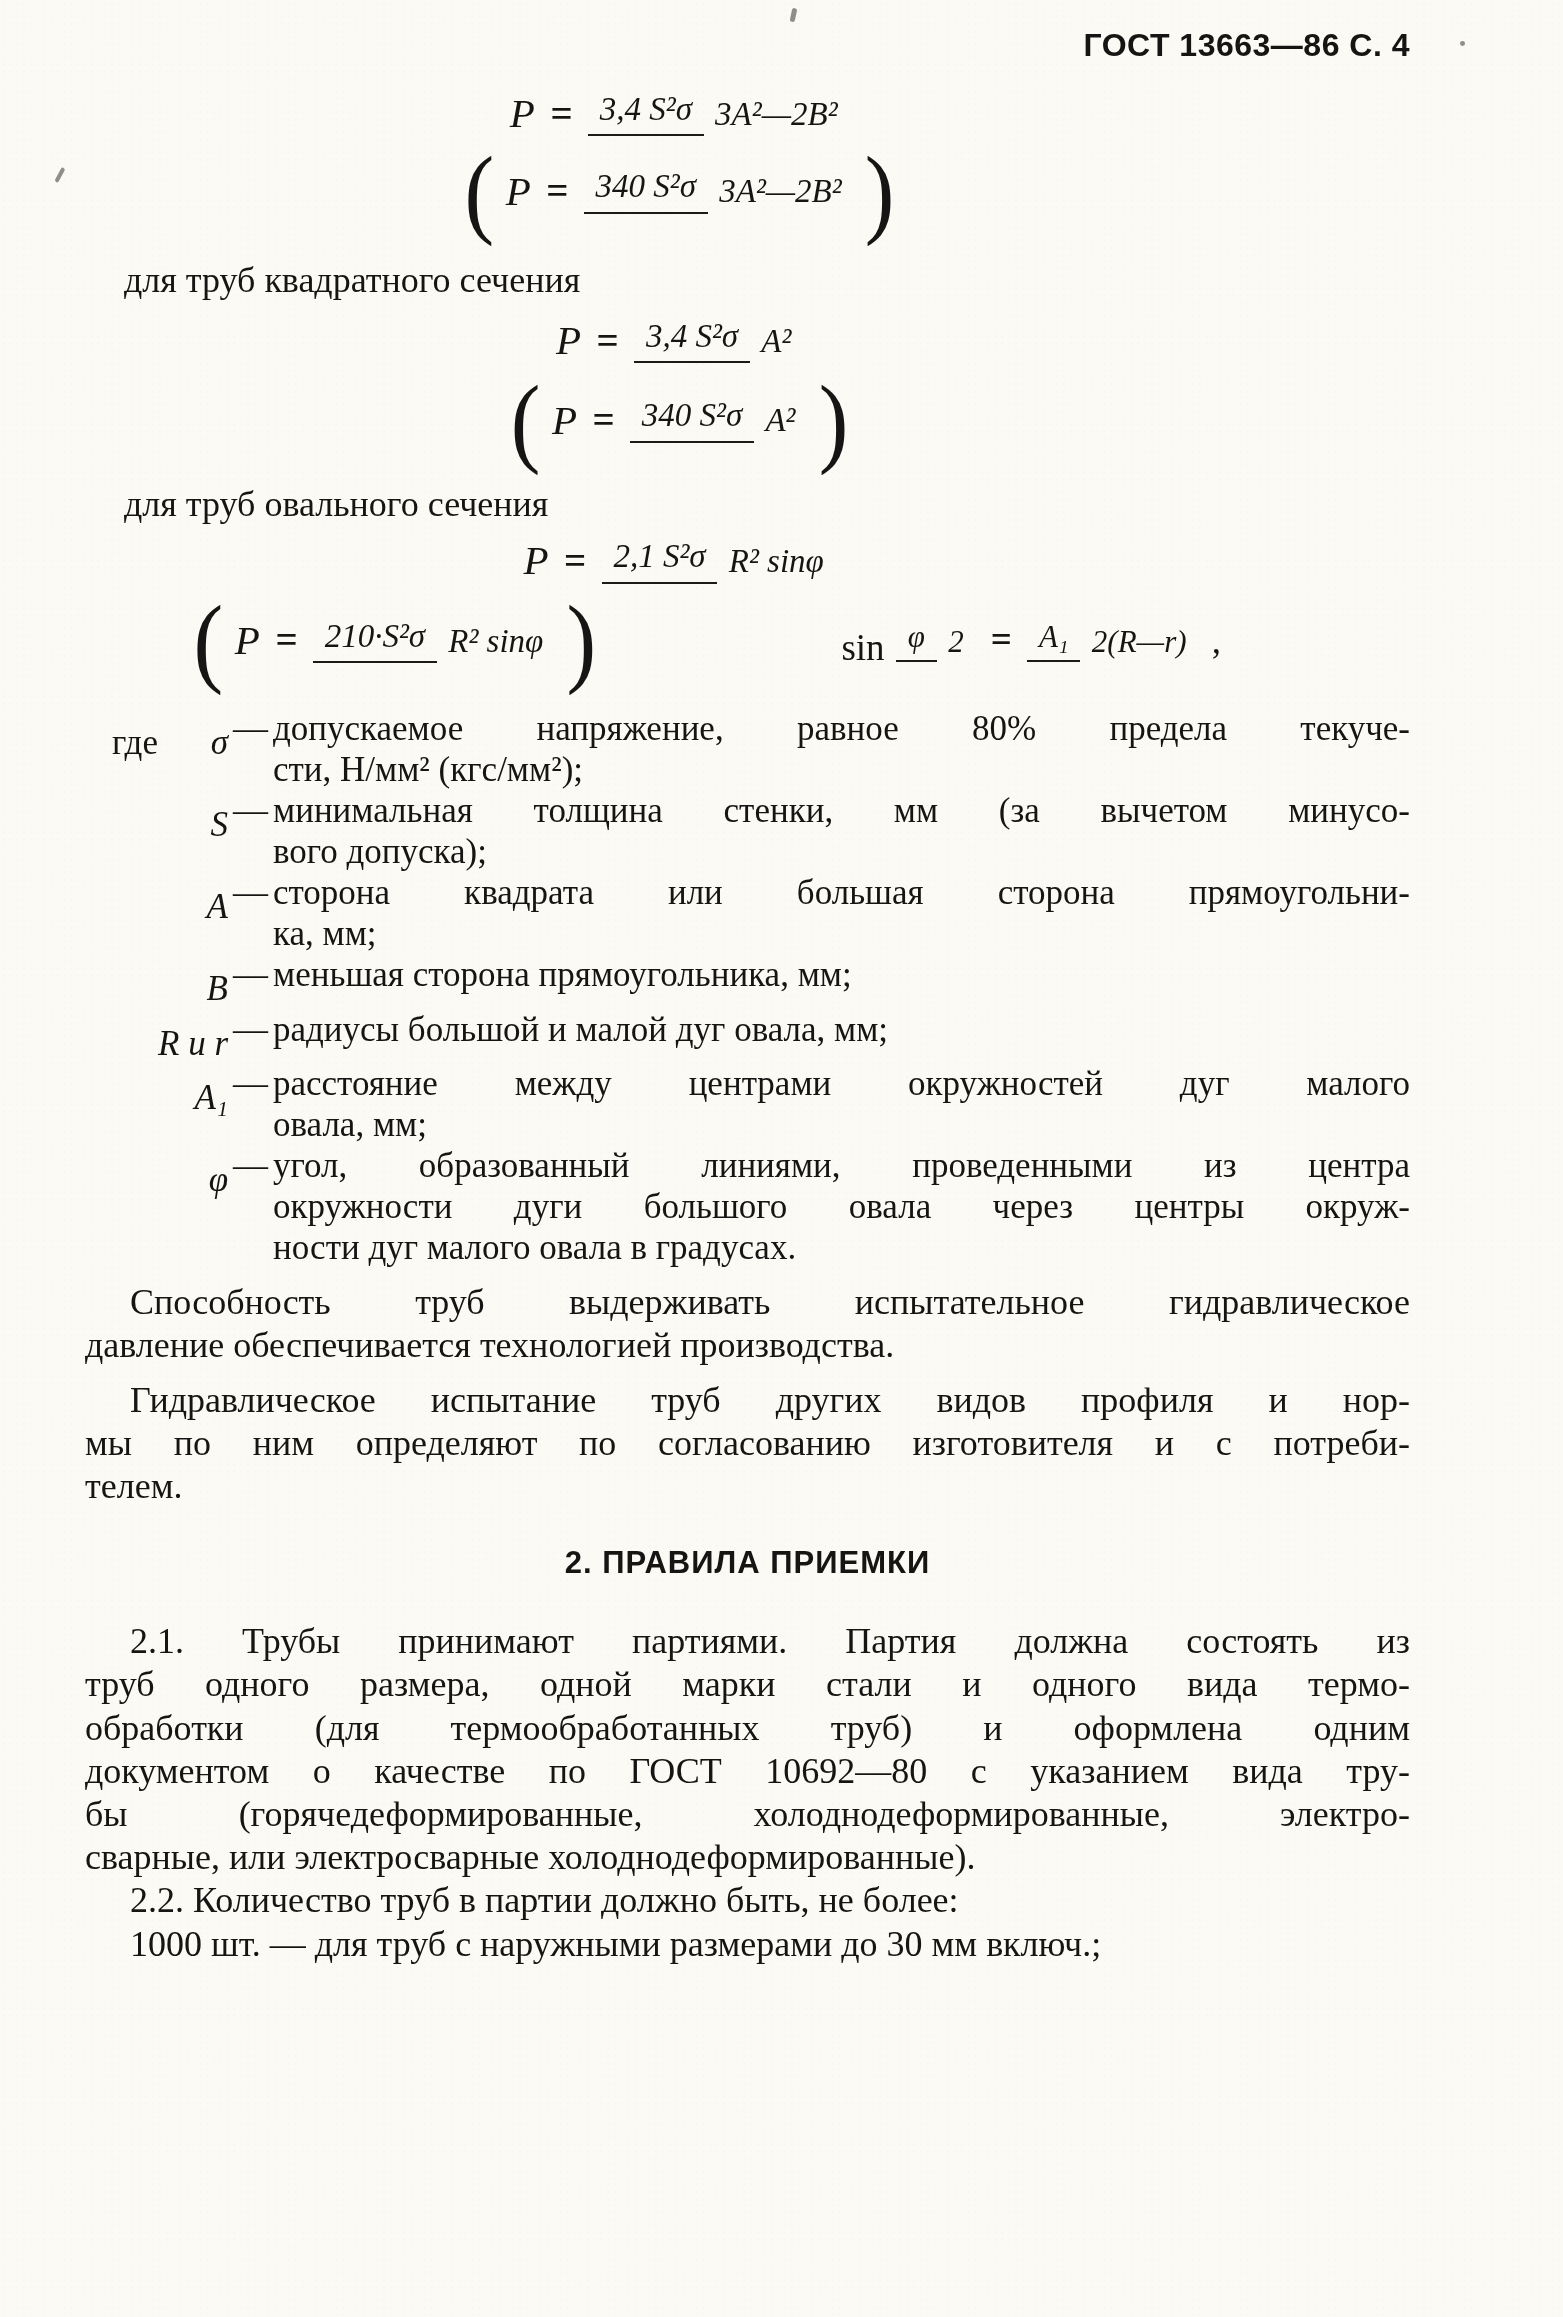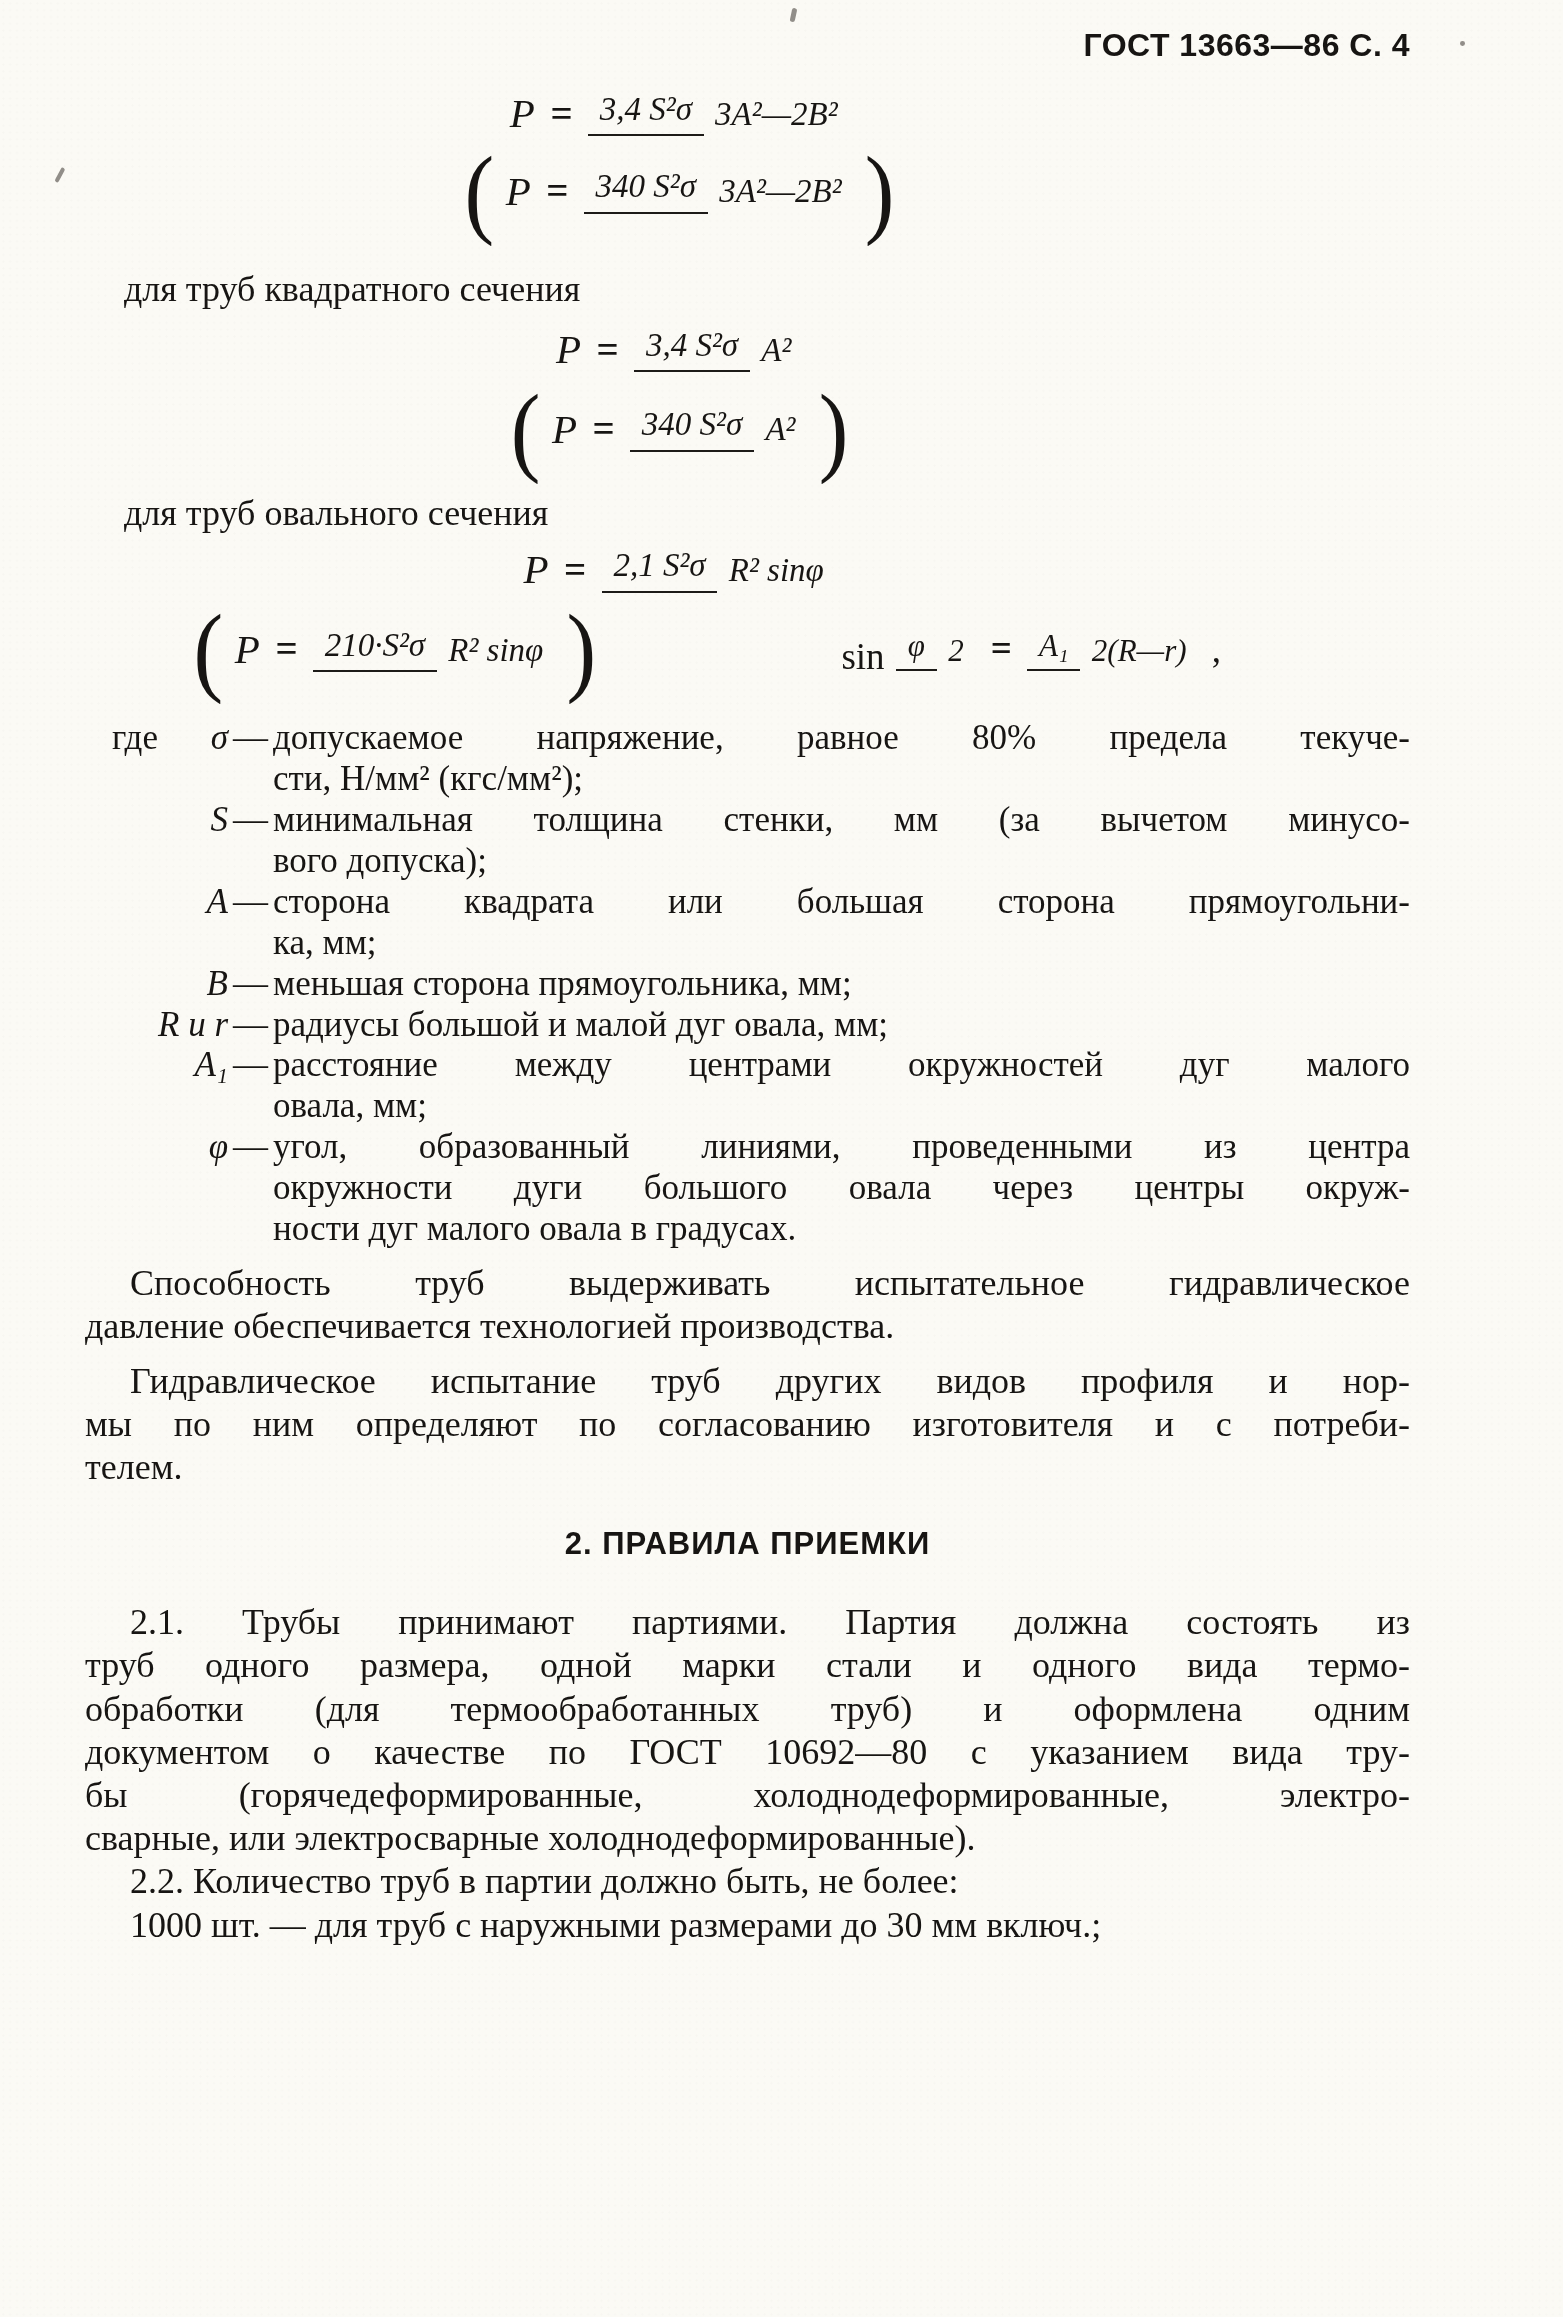--- a/index.html
+++ b/index.html
@@ -65,32 +65,33 @@
   .f-row4 { margin-top: 15.5px; }
   .f-row5 { margin-top: 11.6px; }
   .f-row6 { margin-top: 15.5px; display: flex; align-items: center; }
   .split-left { display: flex; align-items: center; font-size: 39px; font-style: italic; margin-left: 97px; }
   .split-right { display: flex; align-items: center; font-size: 37px; font-style: italic; margin-left: auto; margin-right: 189px; }
 
   .caption {
     font-size: 36px;
     margin-left: 39px;
   }
-  .caption1 { margin-top: 37px; }
+  .caption1 { margin-top: 28px; }
   .caption2 { margin-top: 23px; }
 
   
   .defs { margin-top: 29px; margin-left: 27px; font-size: 35px; line-height: 1.17; }
   .def-row { display: flex; align-items: flex-start; }
   .def-term {
     width: 116px;
     display: flex;
     justify-content: flex-end;
     font-style: italic;
     white-space: nowrap;
+    margin-top: 14px;
   }
   .def-term .lead { font-style: normal; margin-right: auto; }
   .def-dash { width: 45px; text-align: center; flex: none; }
   .def-text { flex: 1; min-width: 0; }
   .def-text .tline { text-align: justify; text-align-last: justify; }
   .def-text .tline-last { text-align-last: left; }
 
   
   .para { font-size: 36px; line-height: 1.2; }
   .para .tline { text-align: justify; text-align-last: justify; }

